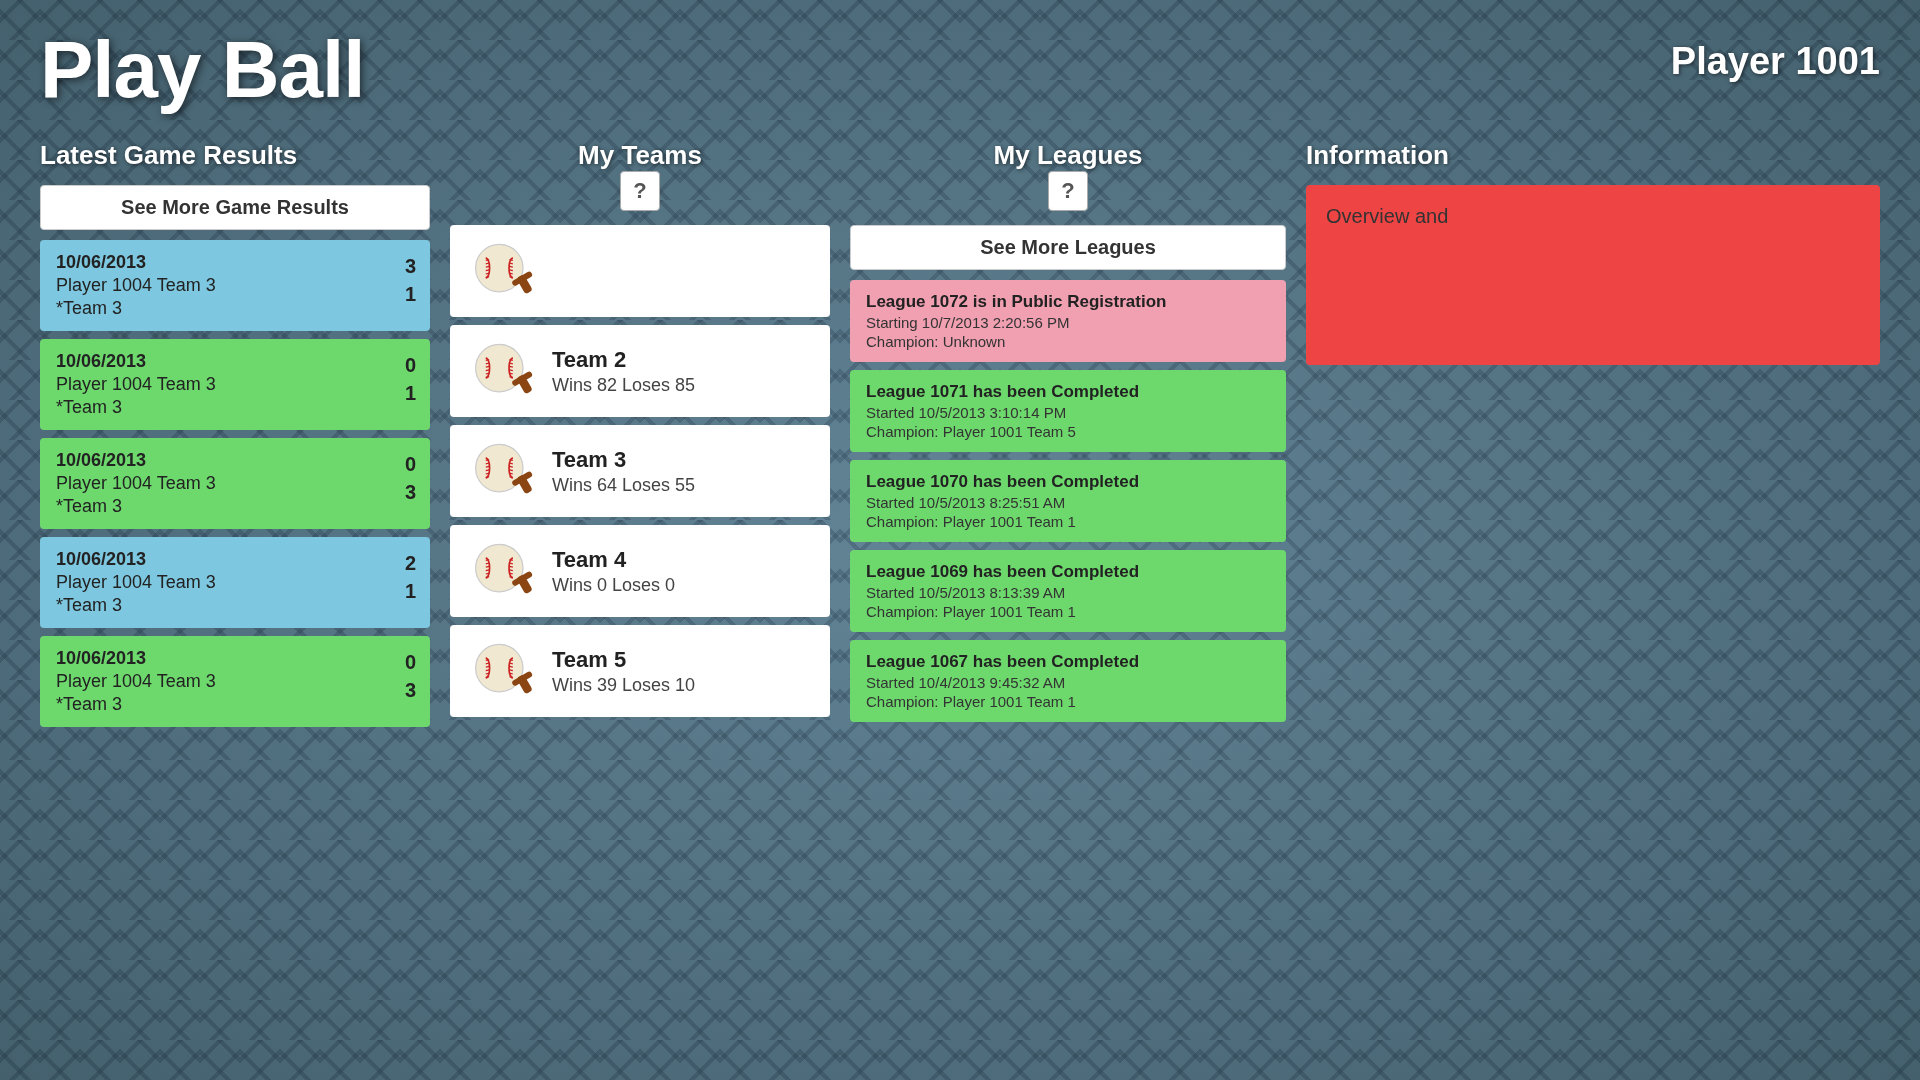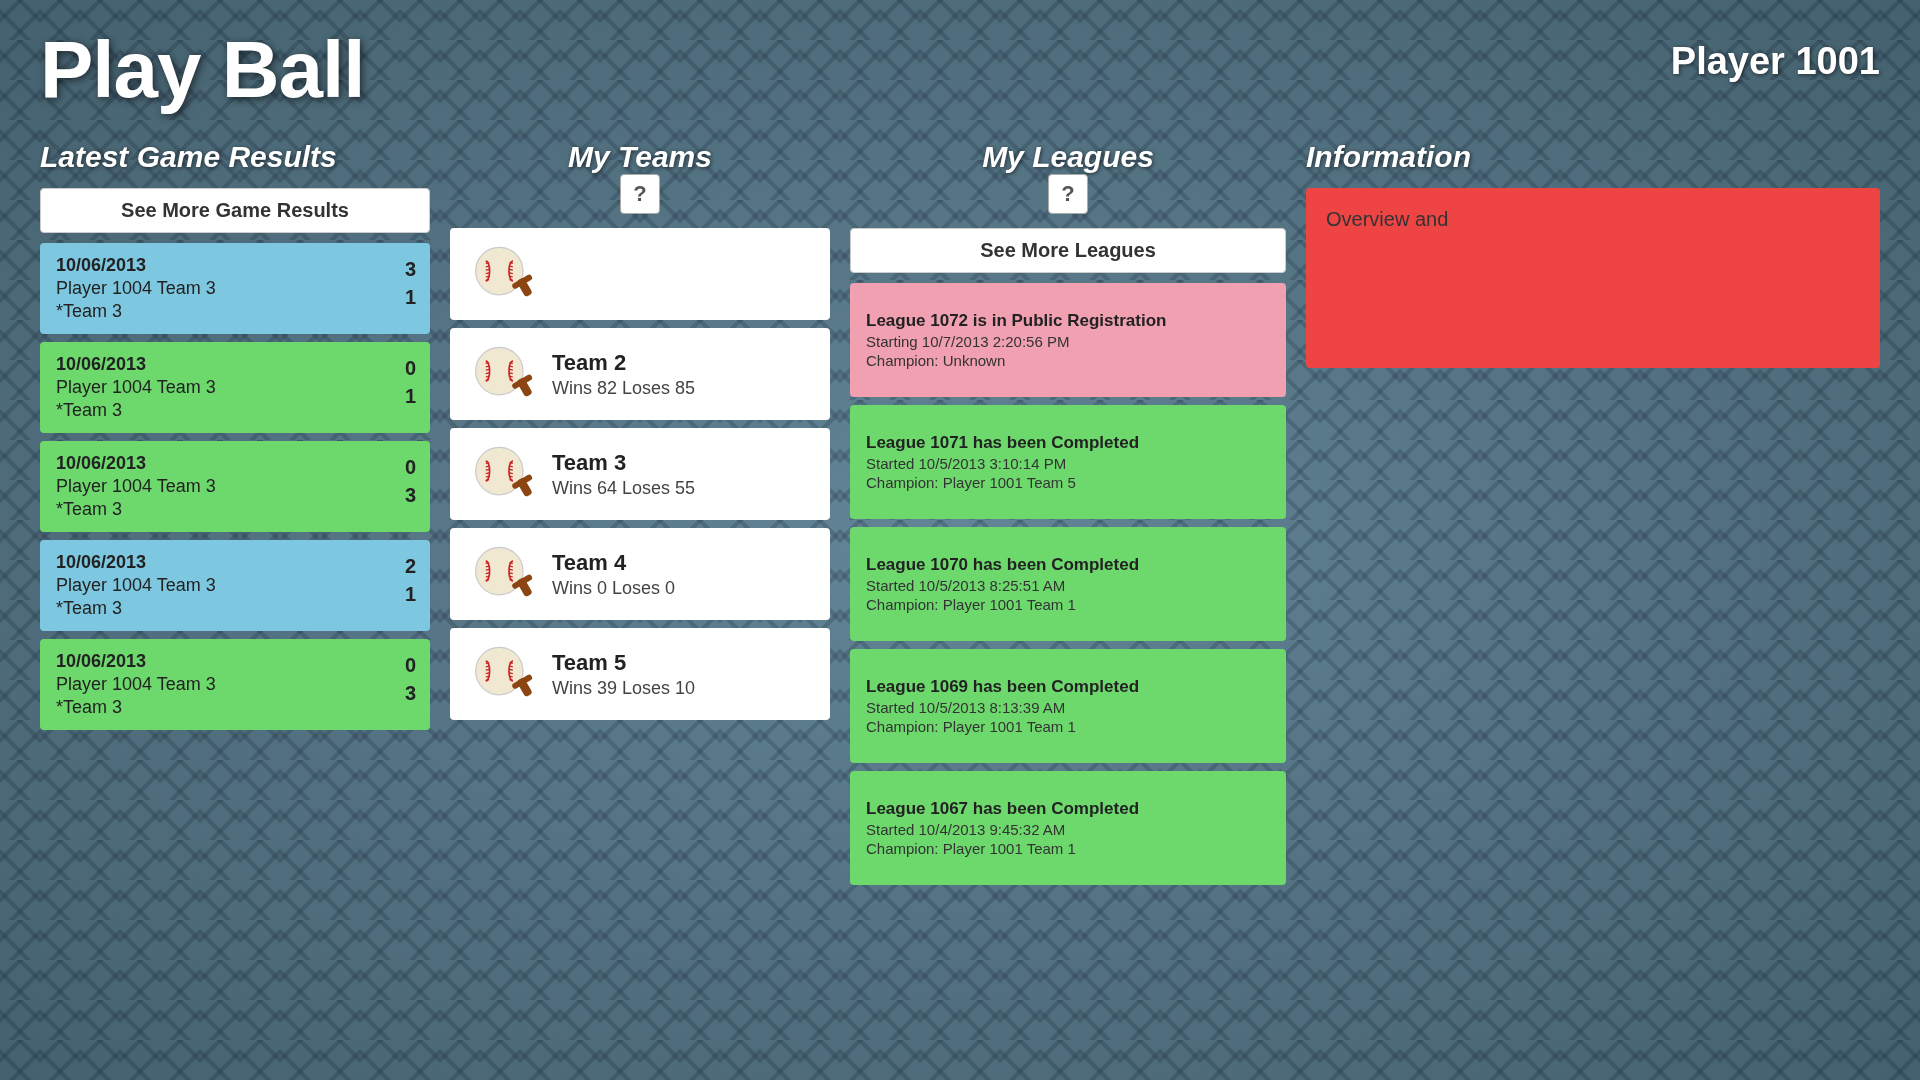--- a/index.html
+++ b/index.html
@@ -77,29 +77,28 @@
 
     
     .columns {
       display: flex;
       gap: 20px;
       align-items: flex-start;
     }
 
     
     .col-header {
-      font-size: 30px;
+      font-size: 26px;
       font-weight: 700;
       color: #ffffff;
       text-shadow: 1px 1px 4px rgba(0,0,0,0.6);
       margin-bottom: 14px;
       display: flex;
       align-items: flex-end;
       gap: 10px;
-      font-style: italic;
     }
 
     
     .col-results {
       width: 390px;
       flex-shrink: 0;
     }
 
     .see-more-btn {
       background: #ffffff;
@@ -218,21 +217,21 @@
     }
 
     
     .col-leagues {
       width: 436px;
       flex-shrink: 0;
     }
 
     .league-card {
       border-radius: 4px;
-      padding: 28px 16px;
+      padding: 12px 16px;
       margin-bottom: 8px;
     }
 
     .league-card.pink { background-color: #f0a0b0; }
     .league-card.green { background-color: #6dd96d; }
 
     .league-title {
       font-size: 17px;
       font-weight: 700;
       color: #222;

